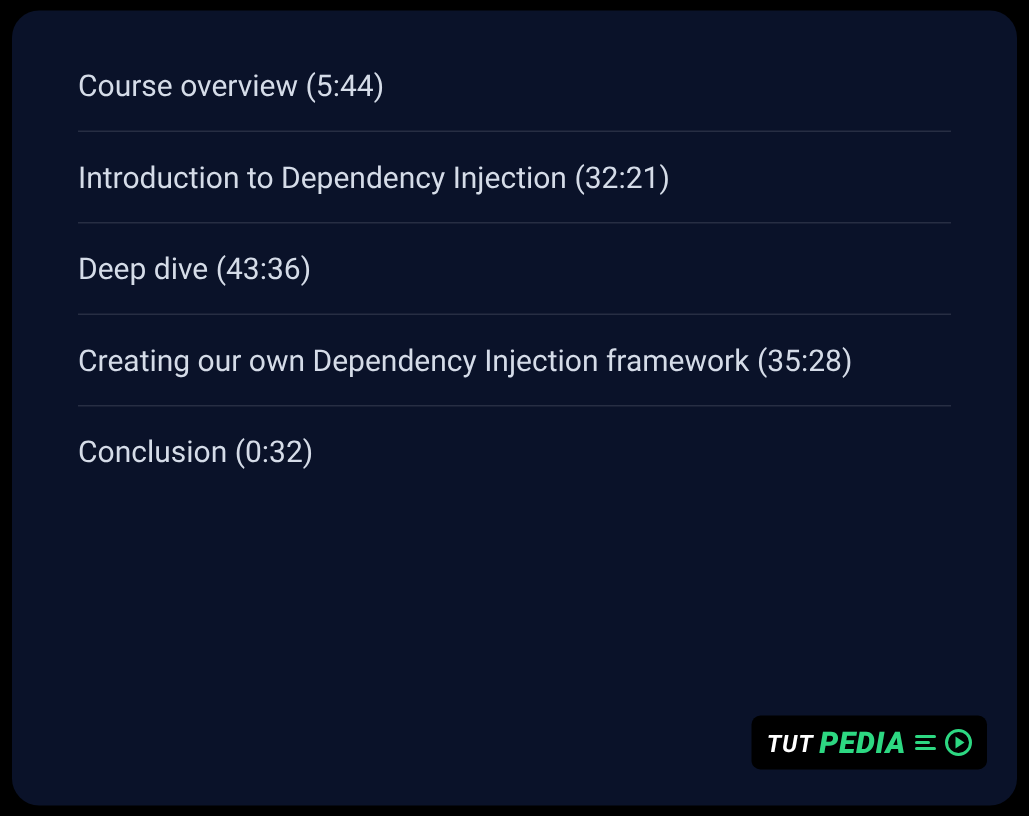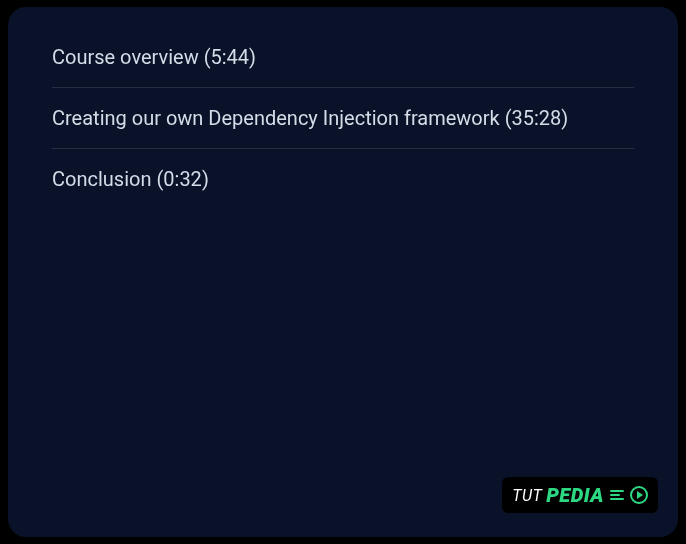--- a/index.html
+++ b/index.html
@@ -48,21 +48,21 @@
       right: 20px;
       background: #000;
       border-radius: 6px;
       padding: 6px 10px;
       display: flex;
       align-items: center;
       gap: 4px;
     }
     .badge-tut {
       color: #fff;
-      font-weight: 400;
+      font-weight: 700;
       font-size: 16px;
       font-style: italic;
       letter-spacing: 0.5px;
     }
     .badge-pedia {
       color: #2dd882;
       font-weight: 900;
       font-size: 20px;
       font-style: italic;
       letter-spacing: 0.5px;
@@ -102,20 +102,26 @@
   </style>
 </head>
 <body>
 
 <div class="card">
   <div class="lesson-list">
     <div class="lesson-item">
       <span class="lesson-title"><span>Course overview</span> <span class="duration">(<span>5:44</span>)</span></span>
     </div>
     <div class="lesson-item">
+      <span class="lesson-title"><span>Introduction to Dependency Injection</span> <span class="duration">(<span>32:21</span>)</span></span>
+    </div>
+    <div class="lesson-item">
+      <span class="lesson-title"><span>Deep dive</span> <span class="duration">(<span>43:36</span>)</span></span>
+    </div>
+    <div class="lesson-item">
       <span class="lesson-title"><span>Creating our own Dependency Injection framework</span> <span class="duration">(<span>35:28</span>)</span></span>
     </div>
     <div class="lesson-item">
       <span class="lesson-title"><span>Conclusion</span> <span class="duration">(<span>0:32</span>)</span></span>
     </div>
   </div>
   <div class="badge">
     <span class="badge-tut">TUT</span>
     <span class="badge-pedia">PEDIA</span>
     <div class="badge-lines">

